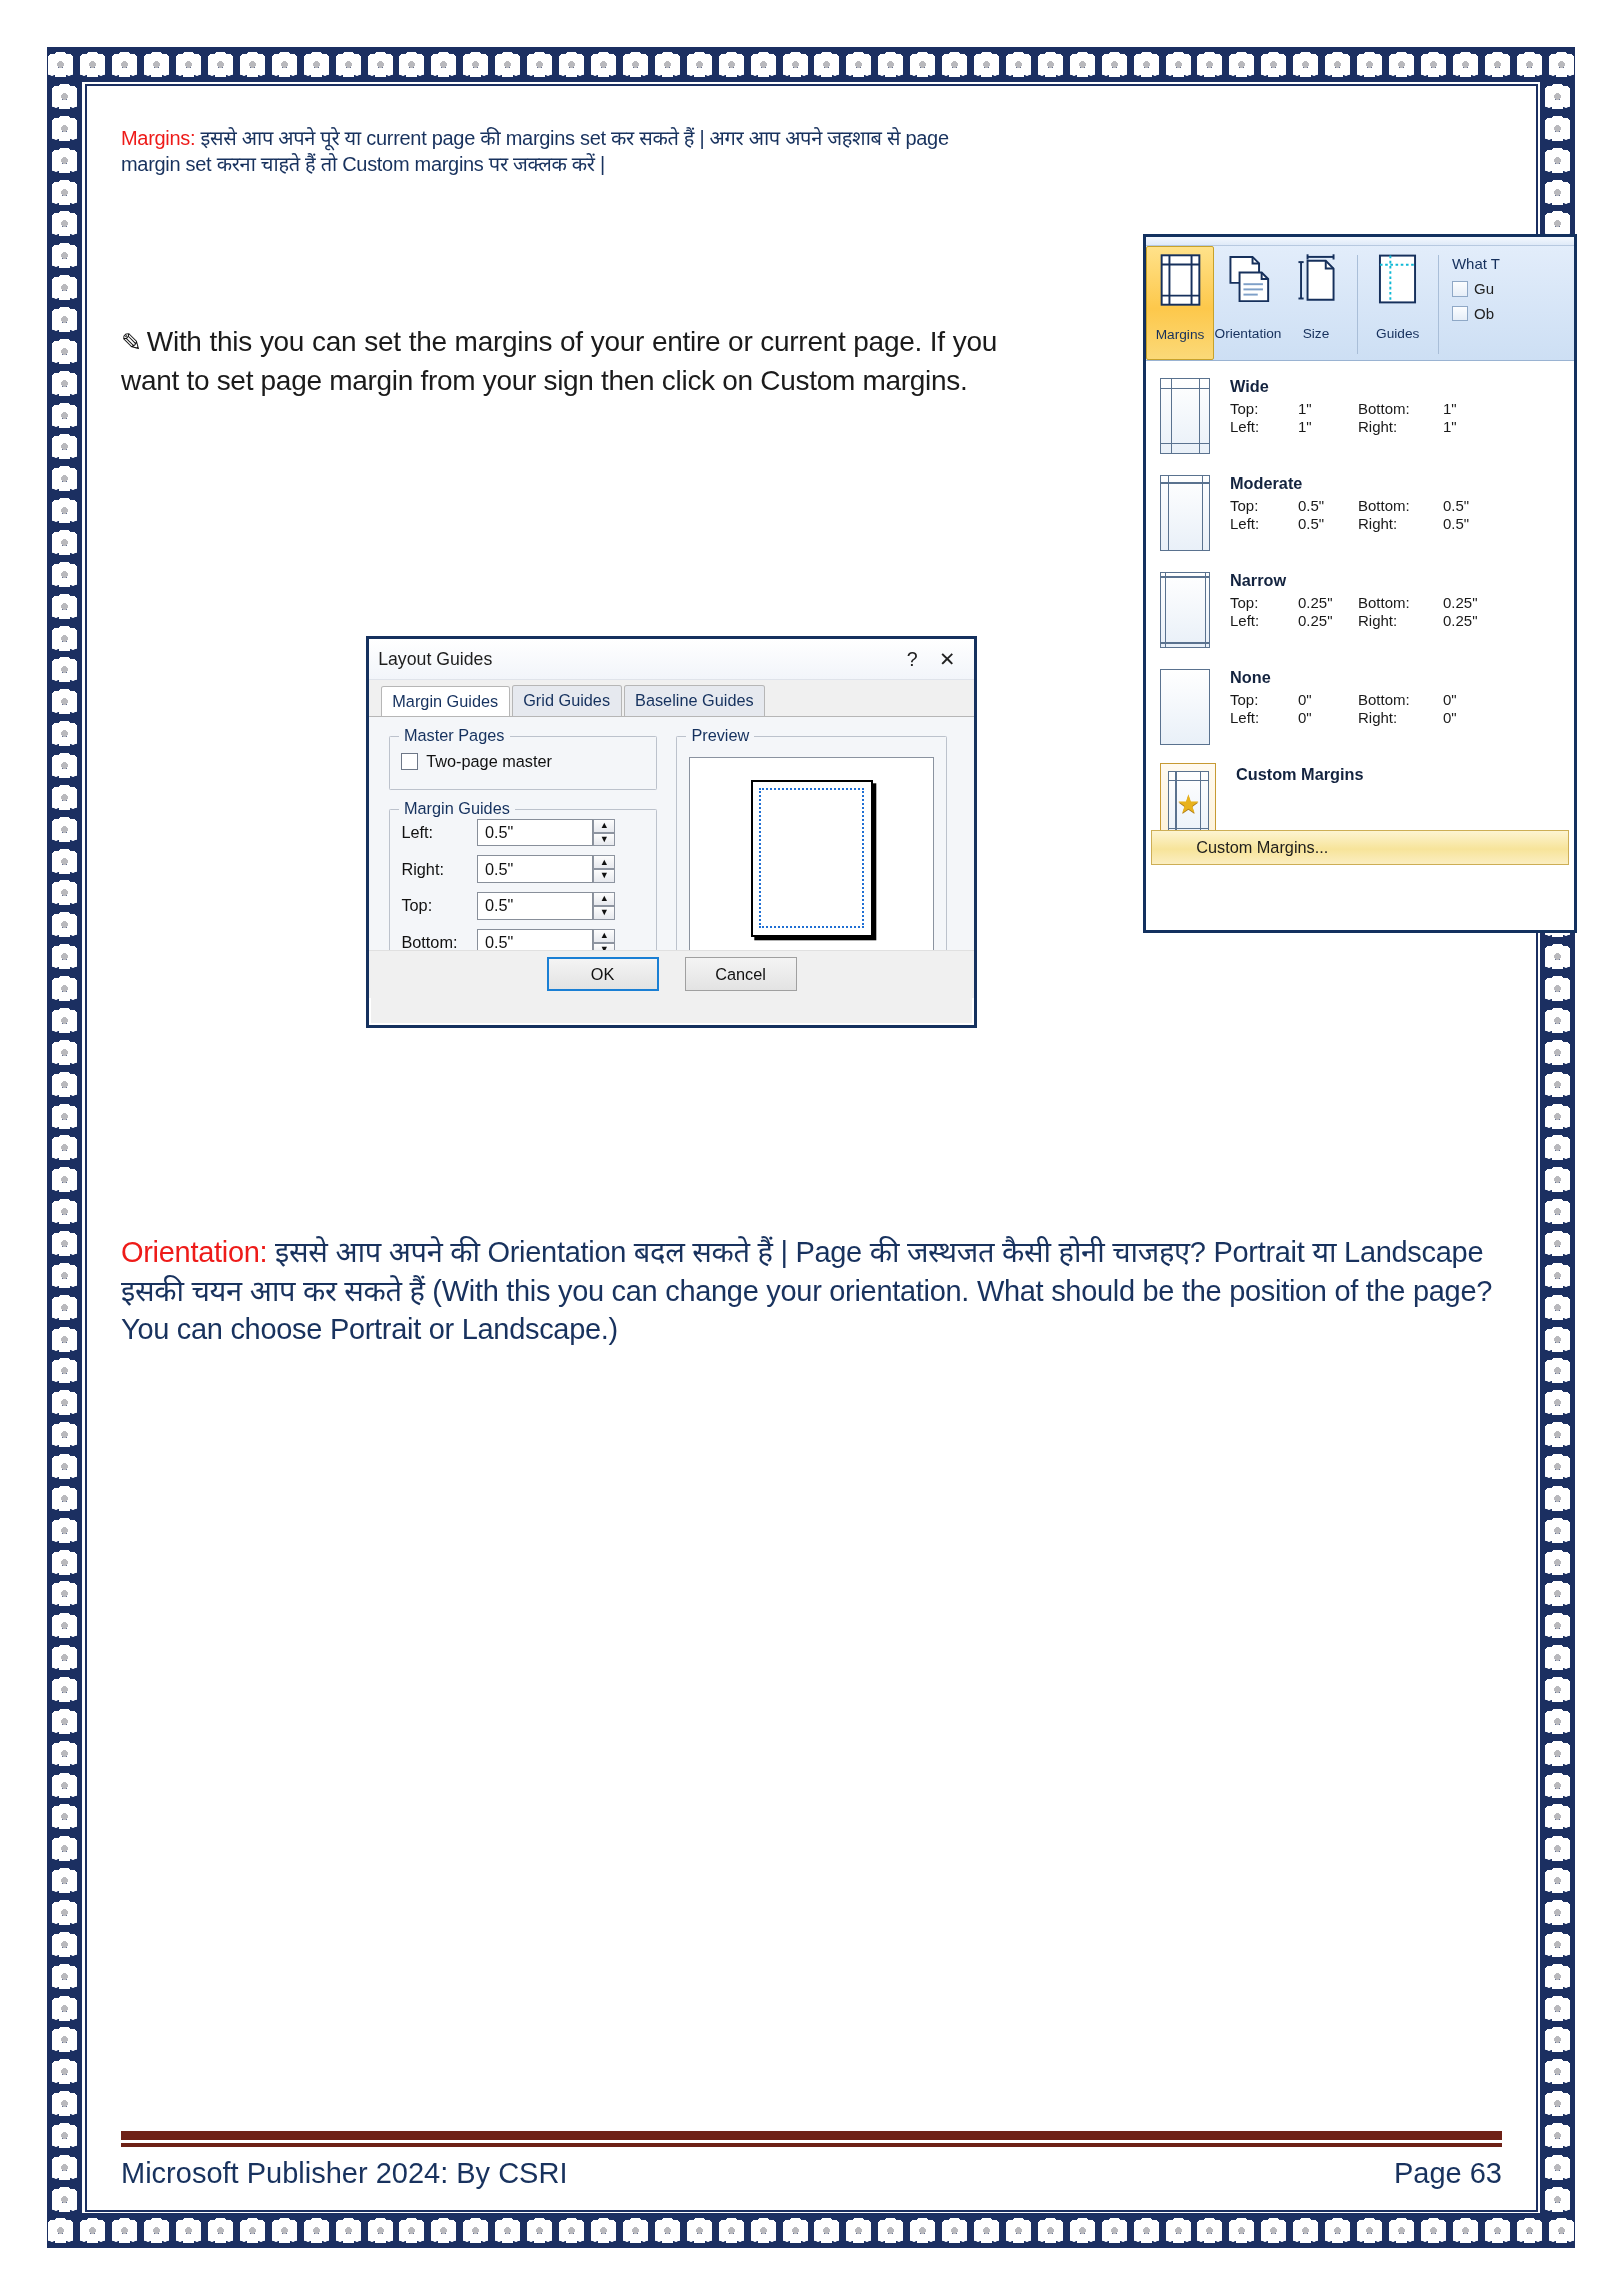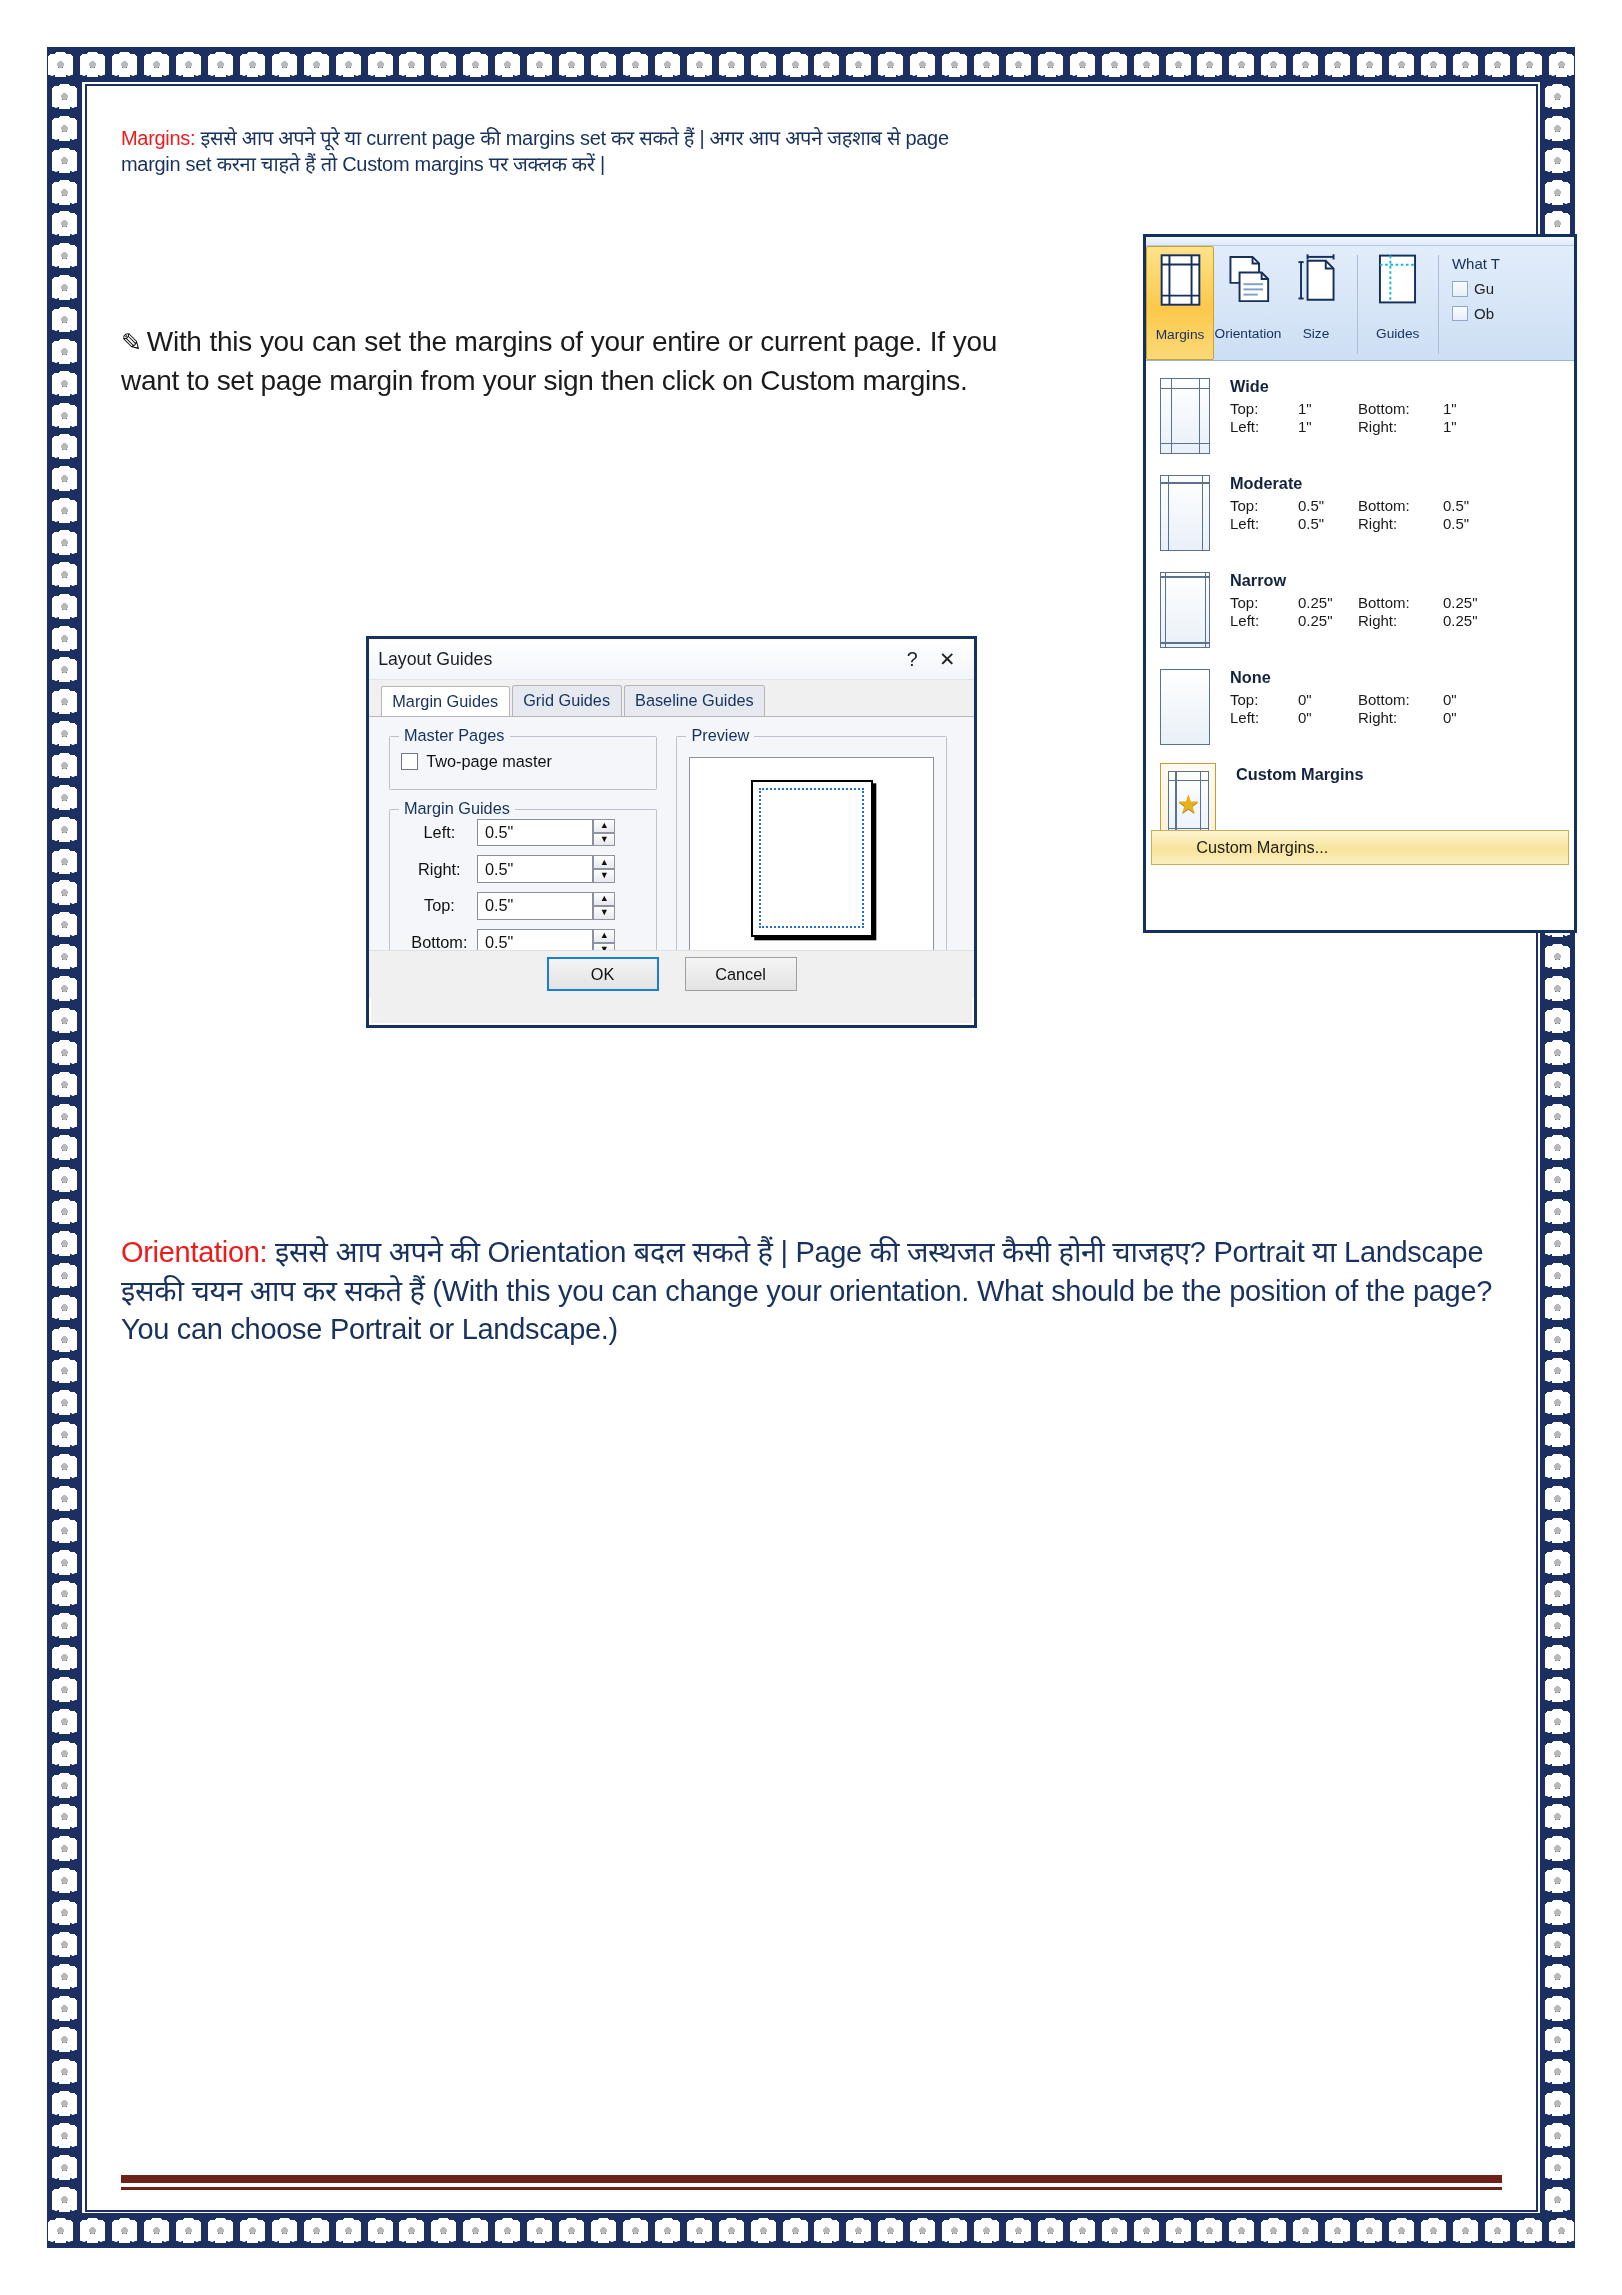--- a/index.html
+++ b/index.html
@@ -241,21 +241,20 @@
     background: #e6e9ef; margin-right: 2px;
     border-radius: 2.6px 2.6px 0 0;
   }
   .dlg-tab.sel { background: #ffffff; color: #15315e; position: relative; top: 0.7px; }
   .dlg-body { position: relative; height: 281px; background: #f4f6f9; padding: 10.5px 11.8px; }
 
   .group {
     position: absolute;
     border: 0.7px solid #bcc2cc;
     border-radius: 1.3px;
-    text-align: center;
   }
   .group > .legend {
     position: absolute; top: -11px; left: 9.2px;
     background: #f4f6f9; padding: 0 5.2px;
     font-size: 16.3px; color: #15315e;
   }
   #grp-master { left: 19.6px; top: 19.6px; width: 268px; height: 54px; }
   #grp-margin { left: 19.6px; top: 92px; width: 268px; height: 163px; }
   #grp-preview { left: 307px; top: 19.6px; width: 271px; height: 235px; }
 
@@ -858,14 +857,18 @@
   </div>
 
   <p class="para" id="orientation-para">
     <span class="kw-red">Orientation:</span><span> इससे आप अपने की Orientation बदल सकते हैं | Page की जस्थजत कैसी होनी चाजहए? Portrait या Landscape इसकी चयन आप कर सकते हैं (With this you can change your orientation. What should be the position of the page? You can choose Portrait or Landscape.)</span>
   </p>
 </div>
 
 <div id="footer">
   <div class="foot-rule1"></div>
   <div class="foot-rule2"></div>
+  <div class="foot-text">
+    <span>Microsoft Publisher 2024: By CSRI</span>
+    <span>Page 63</span>
+  </div>
 </div>
 
 
 </body></html>

